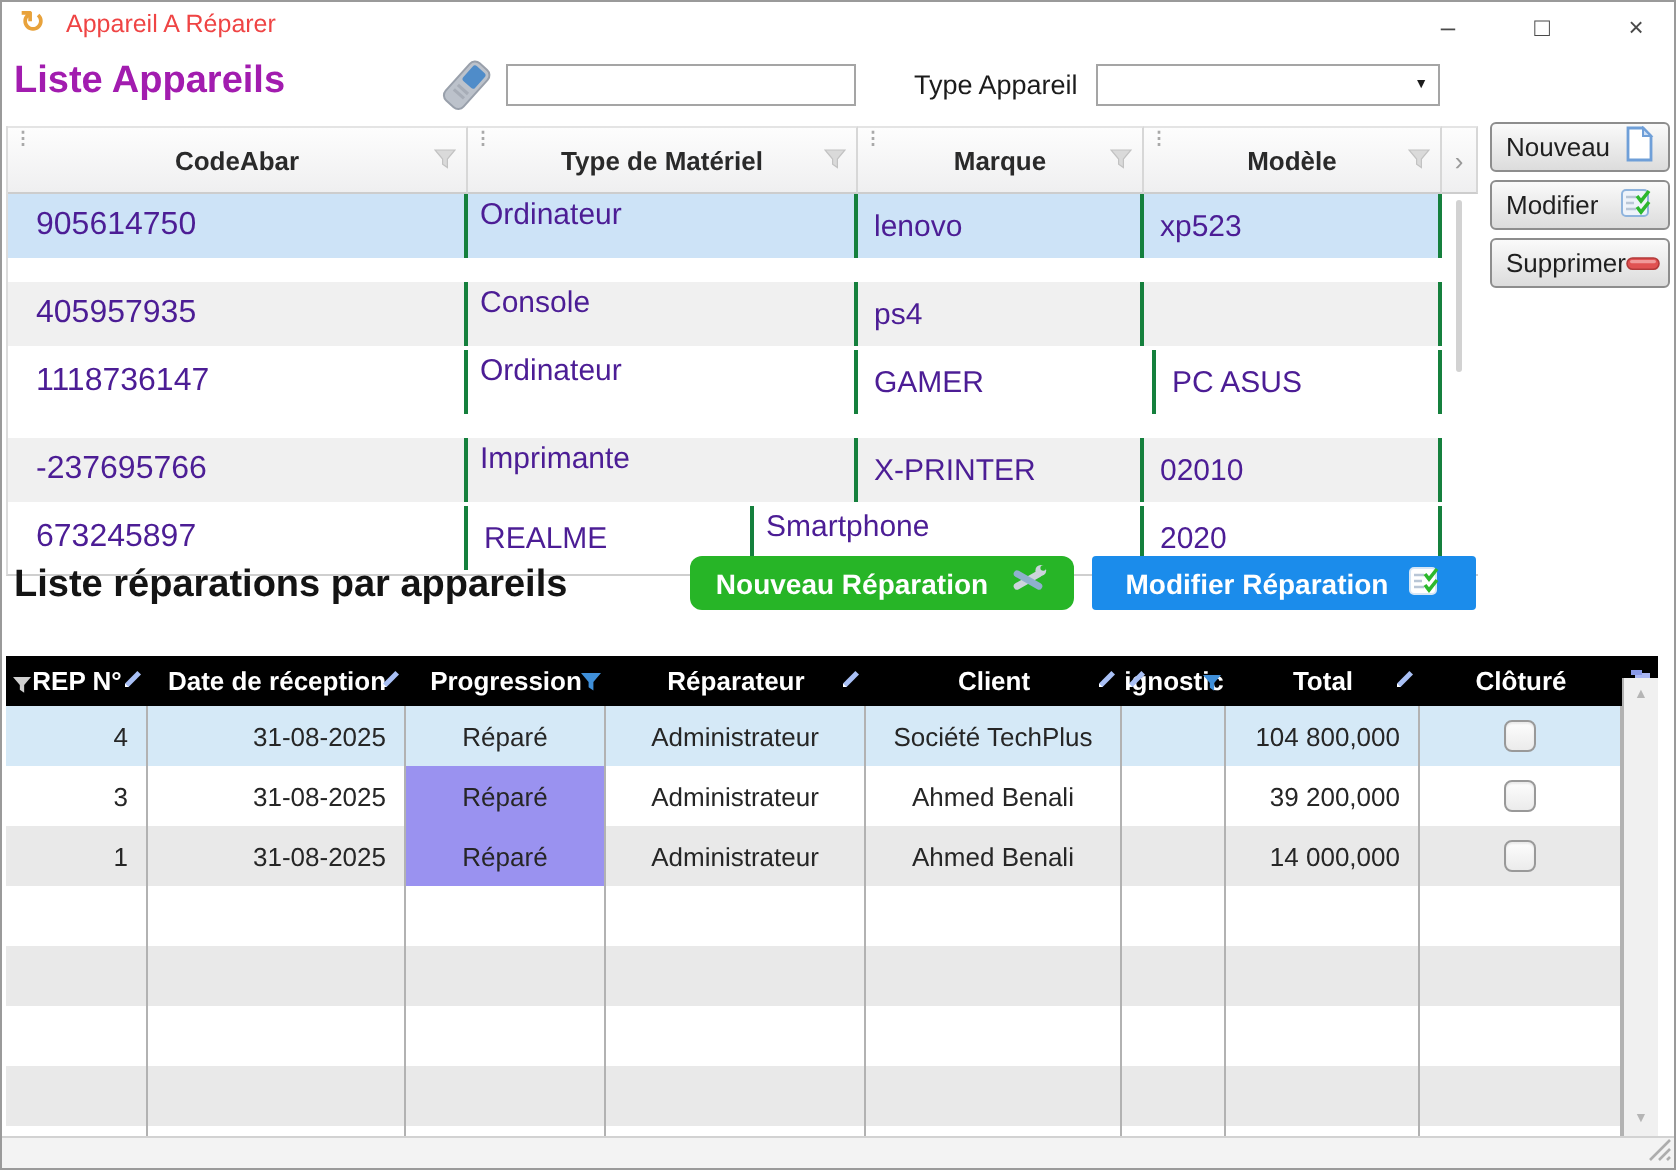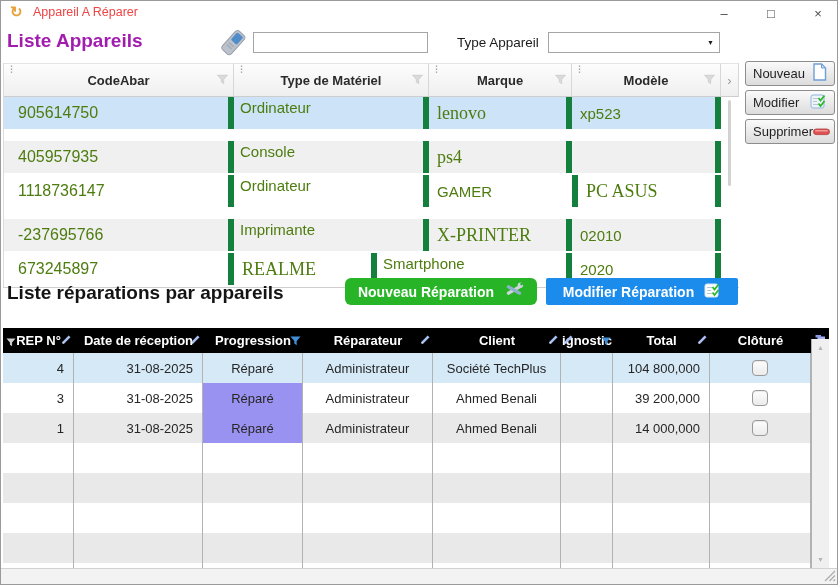--- a/index.html
+++ b/index.html
@@ -28,24 +28,24 @@
   .t1-hcell{position:relative;box-sizing:border-box;background:linear-gradient(#fdfdfd,#efeff0);
     border-top:1px solid #e4e4e4;border-right:1px solid #d7d7d7;border-bottom:1px solid #cdcdcd;
     display:flex;align-items:center;justify-content:center;font-size:13px;font-weight:bold;color:#2a2a2a;}
   .grip{position:absolute;left:3px;top:1px;font-size:9px;color:#a9a9a9;line-height:1;}
   .hfunnel{position:absolute;right:5px;top:50%;transform:translateY(-50%);}
   .w-code{width:230px}.w-type{width:195px}.w-marque{width:143px}.w-modele{width:149px}
   .t1-strip-h{width:18px;justify-content:center;font-weight:normal;color:#9a9a9a;font-size:13px;}
   .t1-row{display:flex;height:34px;border-bottom:2px solid #fff;box-sizing:border-box;background:#fff;}
   .t1-row.sel{background:#cde3f7;}
   .t1-row.alt{background:#f0f0f0;margin-top:10px;}
-  .t1-cell{box-sizing:border-box;border-right:6px solid #15803d;overflow:hidden;white-space:nowrap;color:#4d7c0f;}
+  .t1-cell{box-sizing:border-box;border-right:2px solid #15803d;overflow:hidden;white-space:nowrap;color:#4c1d95;}
   .c-code{width:230px;display:flex;align-items:center;padding-left:14px;font-size:16px;}
   .c-type{width:195px;padding:2px 0 0 6px;font-size:15px;}
-  .c-marque{width:143px;display:flex;align-items:center;padding-left:8px;font-size:18px;font-family:Liberation Serif, serif;}
+  .c-marque{width:143px;display:flex;align-items:center;padding-left:8px;font-size:15px;}
   .c-modele{width:149px;display:flex;align-items:center;padding-left:8px;font-size:15px;}
   .t1-strip{position:absolute;right:0;top:34px;width:18px;height:170px;background:#fff;}
   .t1-thumb{position:absolute;left:7px;top:3px;width:3px;height:86px;background:#d2d2d2;border-radius:2px;}
   
   .side-btn{position:absolute;left:744px;width:90px;height:25px;border:1px solid #8d8d8d;border-radius:3px;
     background:linear-gradient(#fafafa,#dcdcdc);display:flex;align-items:center;justify-content:space-between;
     padding:0 7px;font-size:13px;color:#1f1f1f;box-sizing:border-box;cursor:default;}
   
   .section2-title{position:absolute;left:6px;top:281px;font-size:19px;font-weight:bold;color:#141414;}
   .action-btn{position:absolute;top:277px;width:192px;height:27px;border:none;border-radius:2px;color:#fff;

